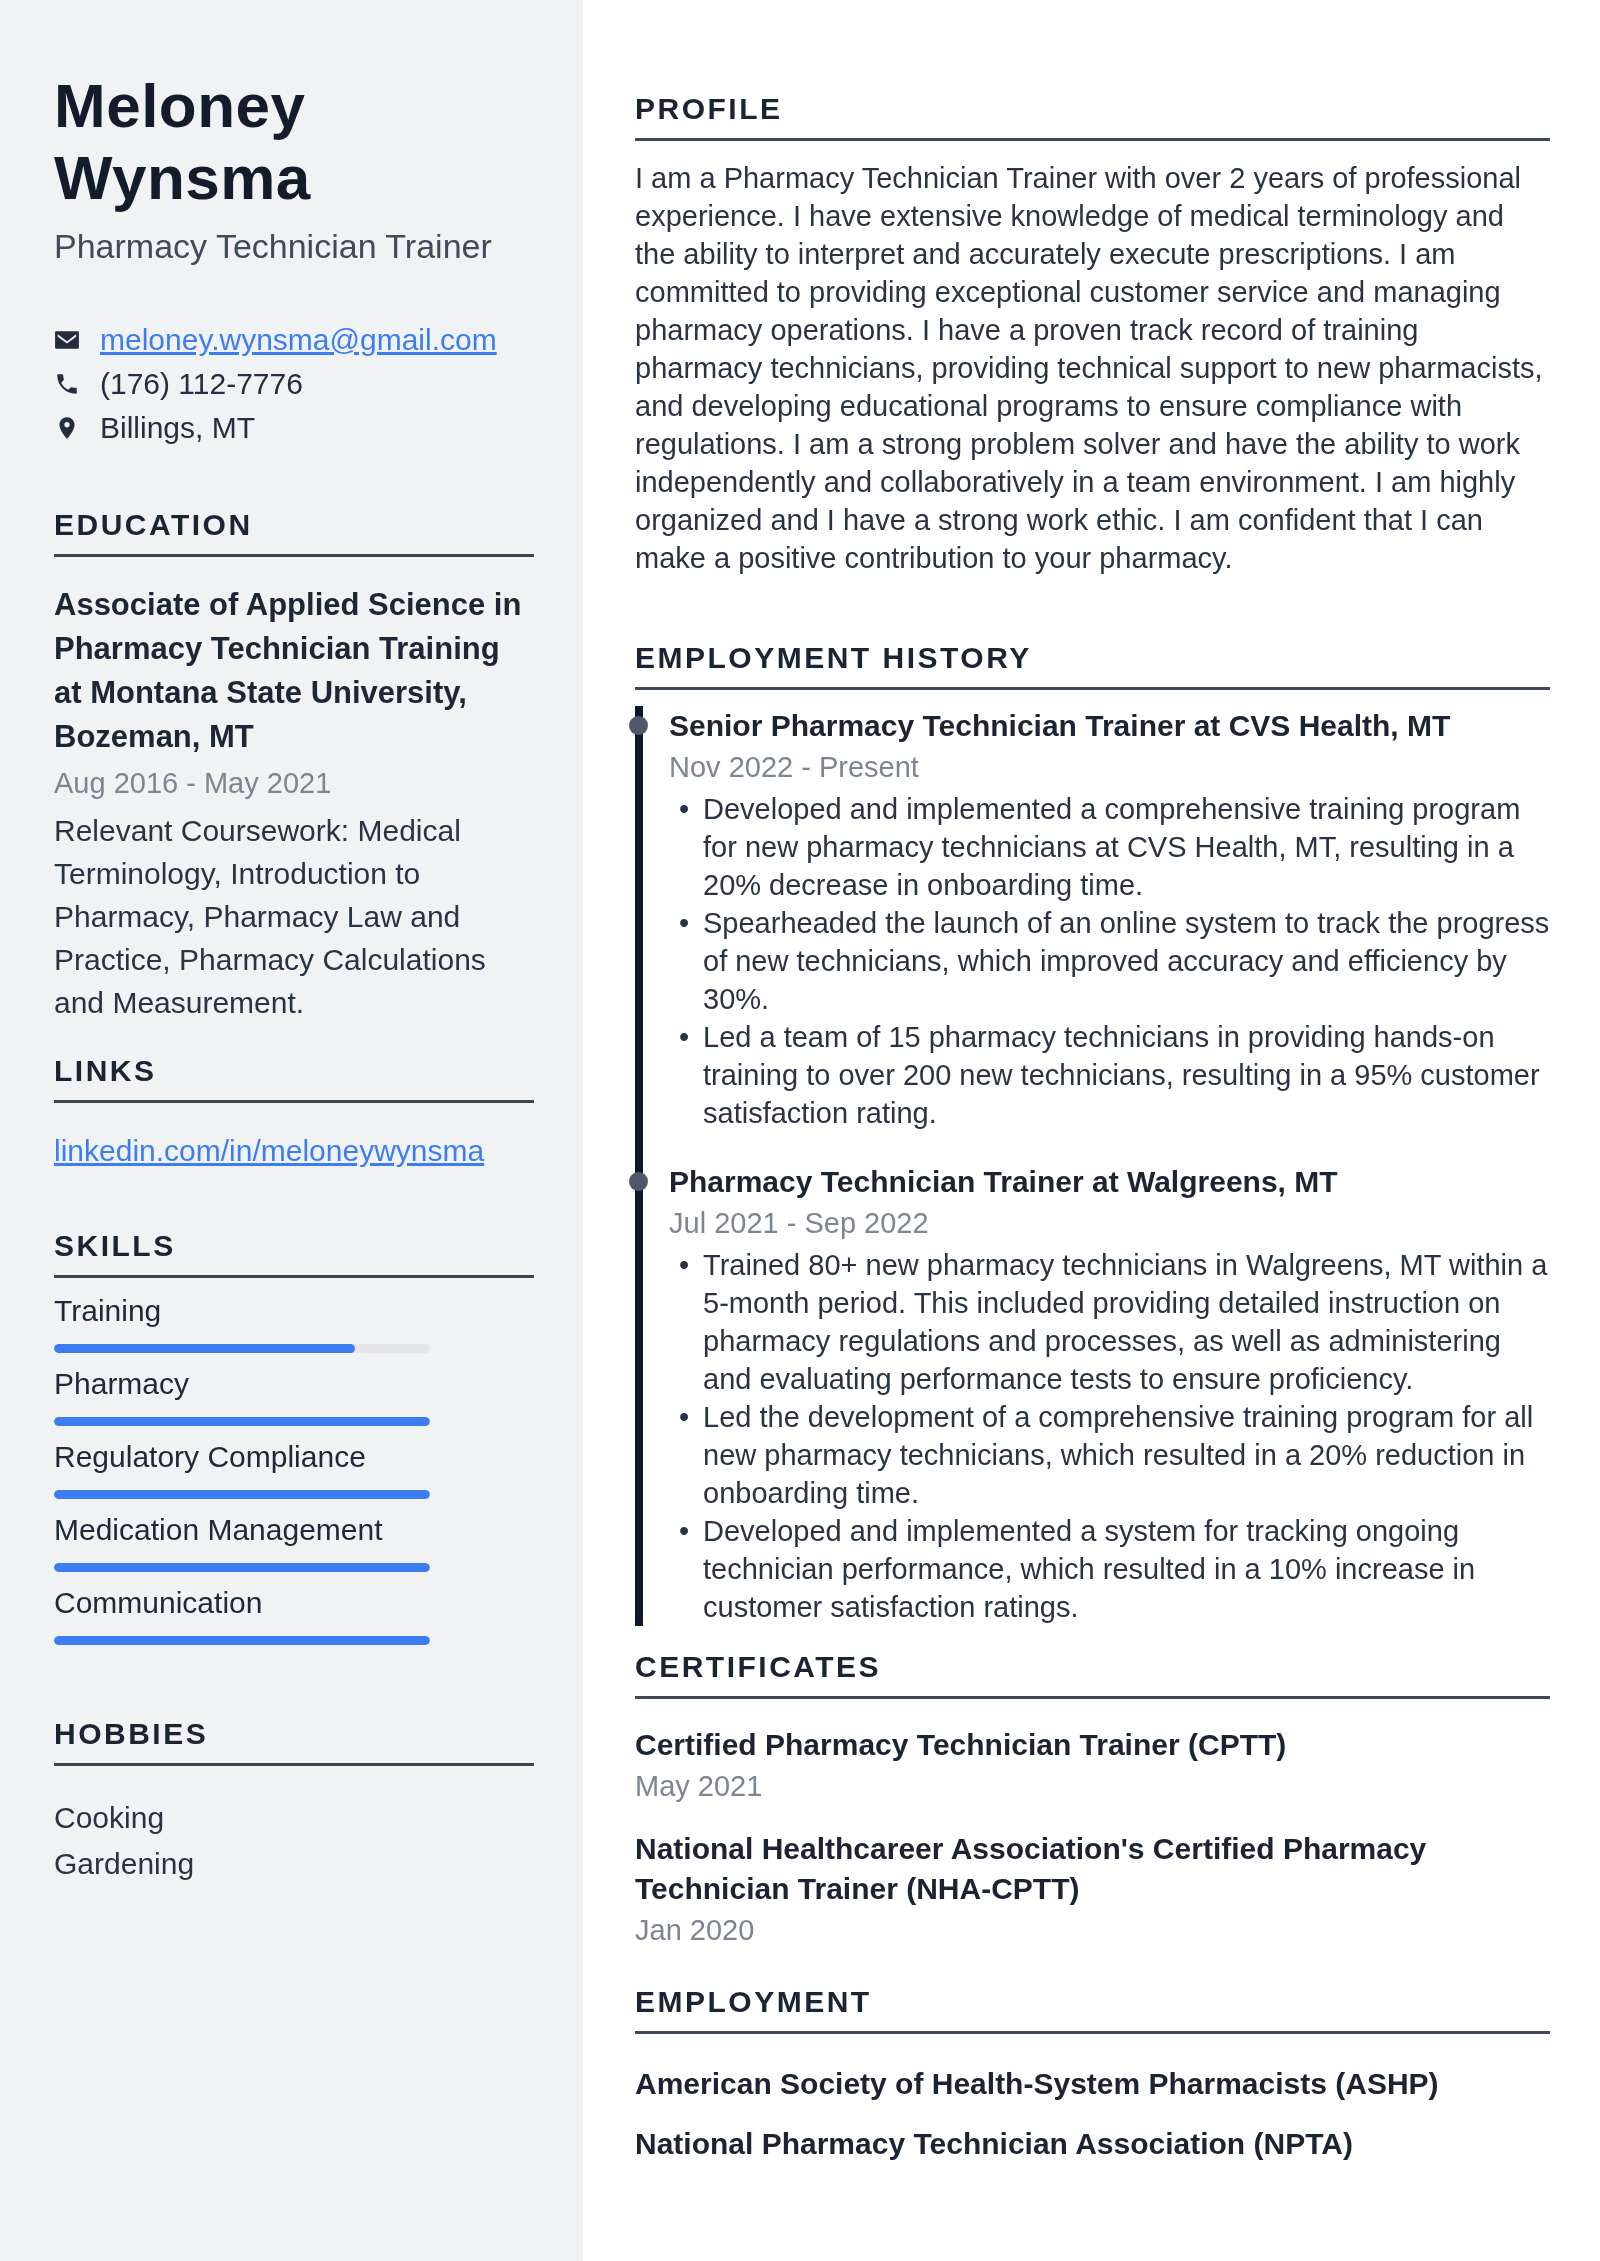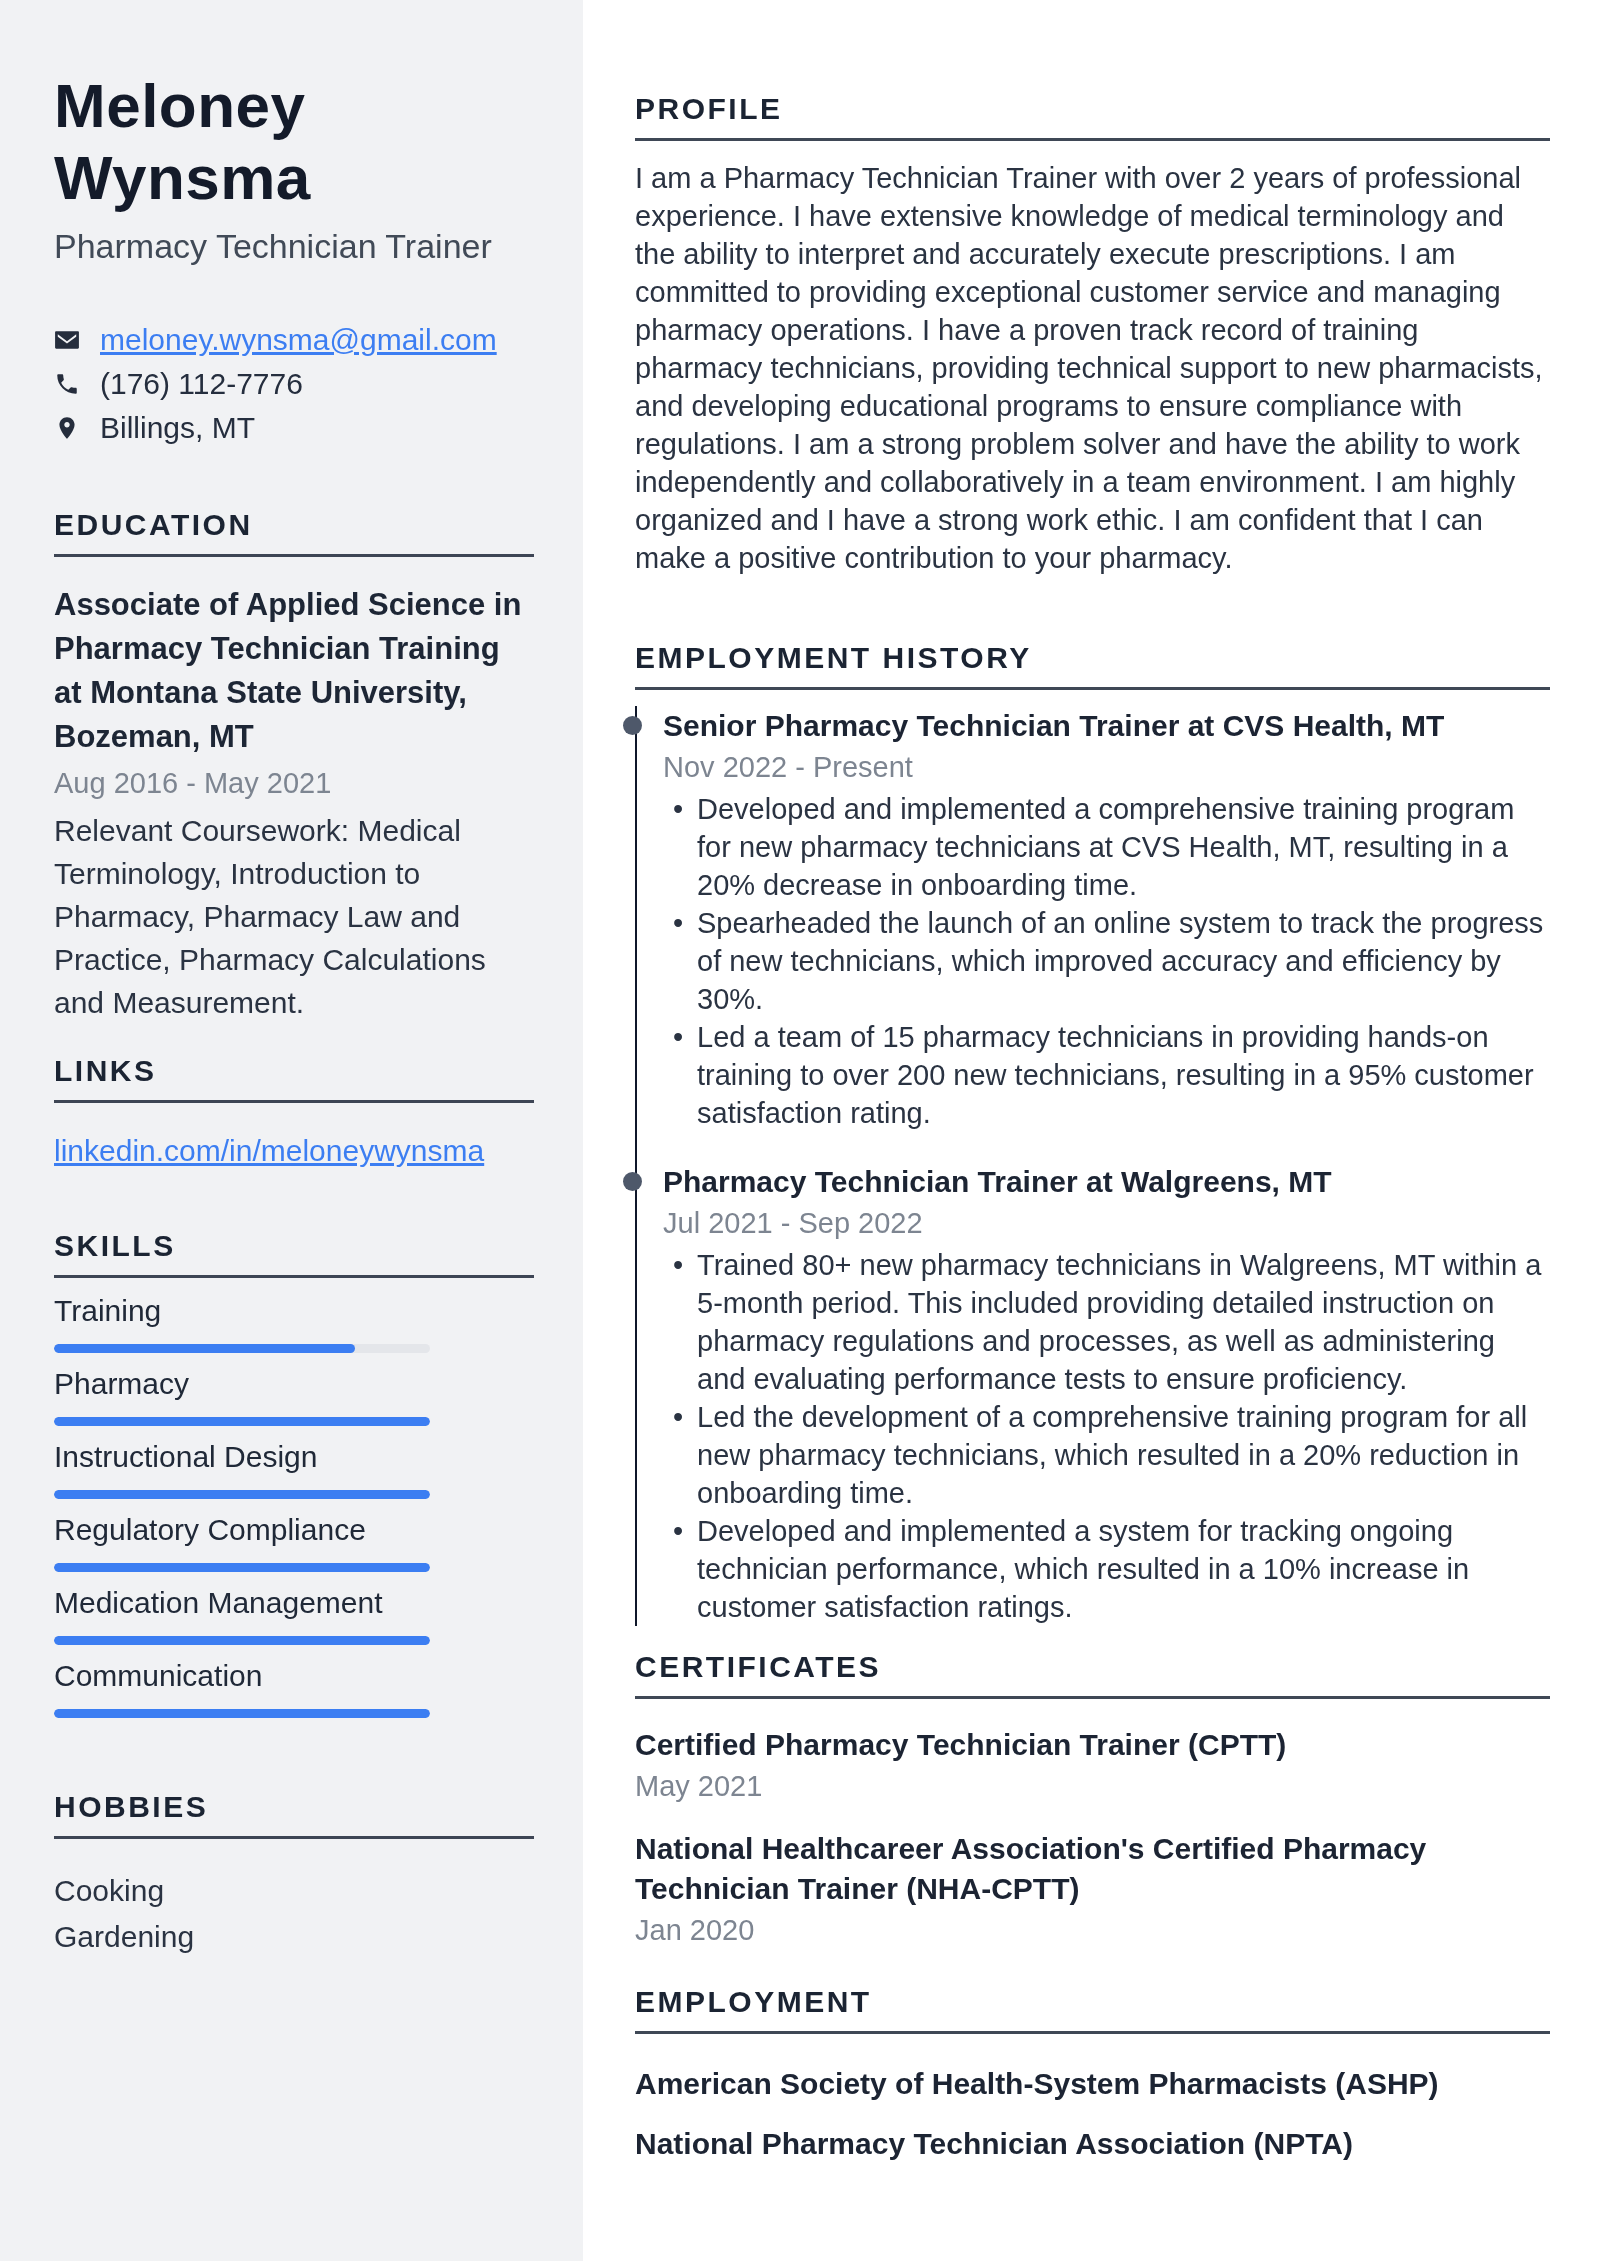--- a/index.html
+++ b/index.html
@@ -44,21 +44,21 @@
   .bar { width:376px; height:9px; background:#e4e6ea; border-radius:5px; margin-top:12px; overflow:hidden; }
   .bar-fill { height:100%; border-radius:5px; background:#3c7ef2; }
   .sec-hobbies { margin-top:72px; }
   .sec-hobbies .sec-h { margin-bottom:29px; }
   .hobby { font-size:30px; line-height:46px; color:#2a3342; }
   
   .main { position:absolute; left:635px; top:0; width:915px; box-sizing:border-box; padding-top:92px; }
   .main .sec-h { border-bottom-color:#3f4856; }
   .profile-text { font-size:29px; line-height:38px; color:#2a3342; margin-top:18px; }
   .sec-emp { margin-top:64px; }
-  .jobs { margin-top:16px; border-left:2px solid #0f172a; padding-left:26px; }
+  .jobs { margin-top:16px; border-left:8px solid #0f172a; padding-left:26px; }
   .job { position:relative; margin-bottom:30px; }
   .job:last-child { margin-bottom:0; }
   .timeline-dot {
     position:absolute; left:-40px; top:10px; width:19px; height:19px;
     border-radius:50%; background:#4e586a;
   }
   .job-title { font-size:30px; font-weight:bold; line-height:40px; color:#1c2433; }
   .job-date { font-size:29px; color:#7d8591; line-height:38px; margin-top:2px; }
   .job ul { margin:4px 0 0 0; padding:0; list-style:none; }
   .job li { position:relative; padding-left:34px; font-size:29px; line-height:38px; color:#2a3342; }
@@ -133,26 +133,20 @@
             <div class="bar-fill" style="width: 80%;"></div>
           </div>
       </div>
       <div class="meter-item">
         <div class="meter-label">Pharmacy</div>
         <div class="bar">
             <div class="bar-fill" style="width: 100%;"></div>
           </div>
       </div>
       <div class="meter-item">
-        <div class="meter-label">Instructional Design</div>
-        <div class="bar">
-            <div class="bar-fill" style="width: 100%;"></div>
-          </div>
-      </div>
-      <div class="meter-item">
         <div class="meter-label">Regulatory Compliance</div>
         <div class="bar">
             <div class="bar-fill" style="width: 100%;"></div>
           </div>
       </div>
       <div class="meter-item">
         <div class="meter-label">Medication Management</div>
         <div class="bar">
             <div class="bar-fill" style="width: 100%;"></div>
           </div>

